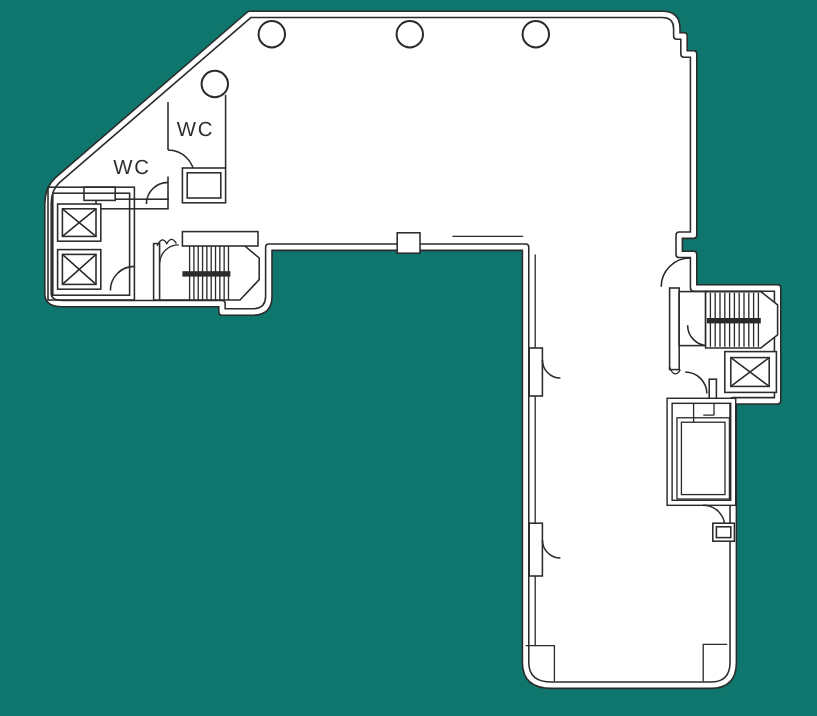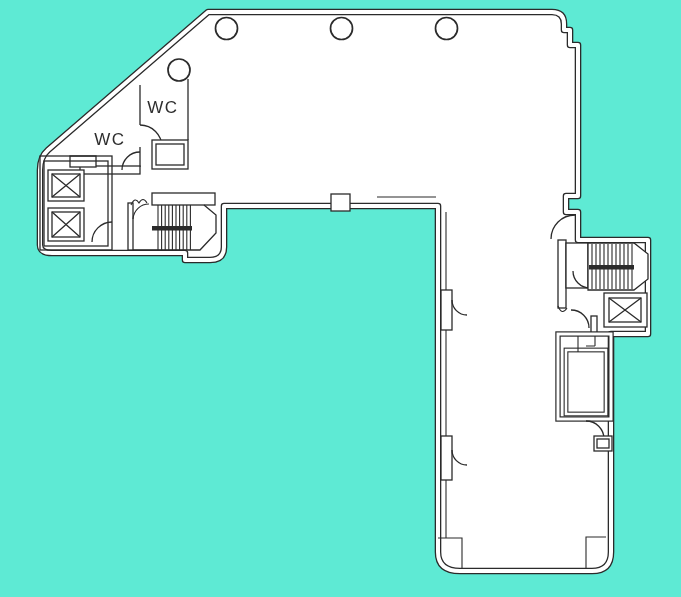--- a/index.html
+++ b/index.html
@@ -1,16 +1,16 @@
 <!DOCTYPE html>
 <html><head>
 <meta charset="utf-8">
 <style>
   html,body{margin:0;padding:0;background:#ffffff;}
-  .stage{position:relative;width:681px;height:597px;background:#5eead4;overflow:hidden;
+  .stage{position:relative;width:681px;height:597px;background:#0f766e;overflow:hidden;
          font-family:"Liberation Sans", sans-serif;}
   svg{position:absolute;left:0;top:0;}
   .wallO{fill:#ffffff;stroke:#2b2b2b;stroke-width:6.6;stroke-linejoin:round;}
   .wallI{fill:none;stroke:#ffffff;stroke-width:4;stroke-linejoin:round;}
   .w2aO{fill:none;stroke:#2b2b2b;stroke-width:5.4;stroke-linejoin:miter;}
   .w2aI{fill:none;stroke:#ffffff;stroke-width:3;}
   .w2bO{fill:none;stroke:#2b2b2b;stroke-width:4.8;}
   .w2bI{fill:none;stroke:#ffffff;stroke-width:2.6;}
   .ln{fill:none;stroke:#2b2b2b;stroke-width:1.3;}
   .lnW{fill:#ffffff;stroke:#2b2b2b;stroke-width:1.3;}

